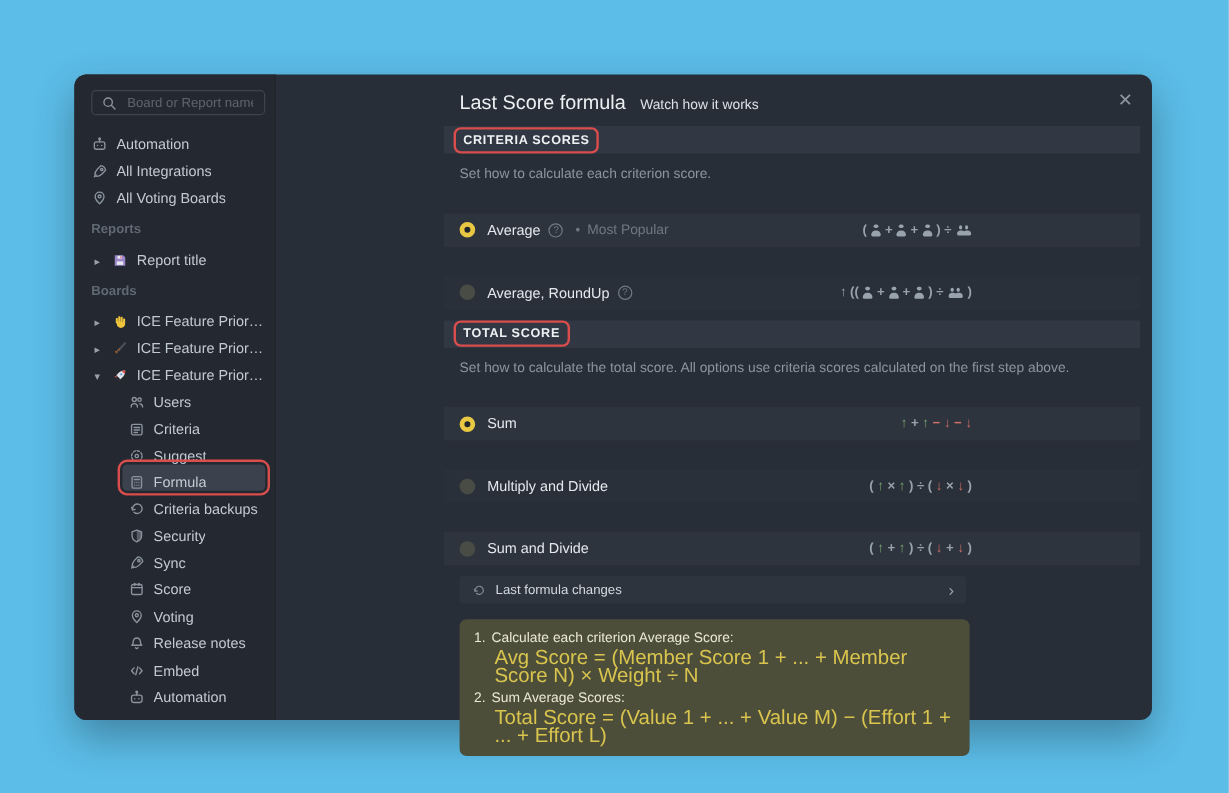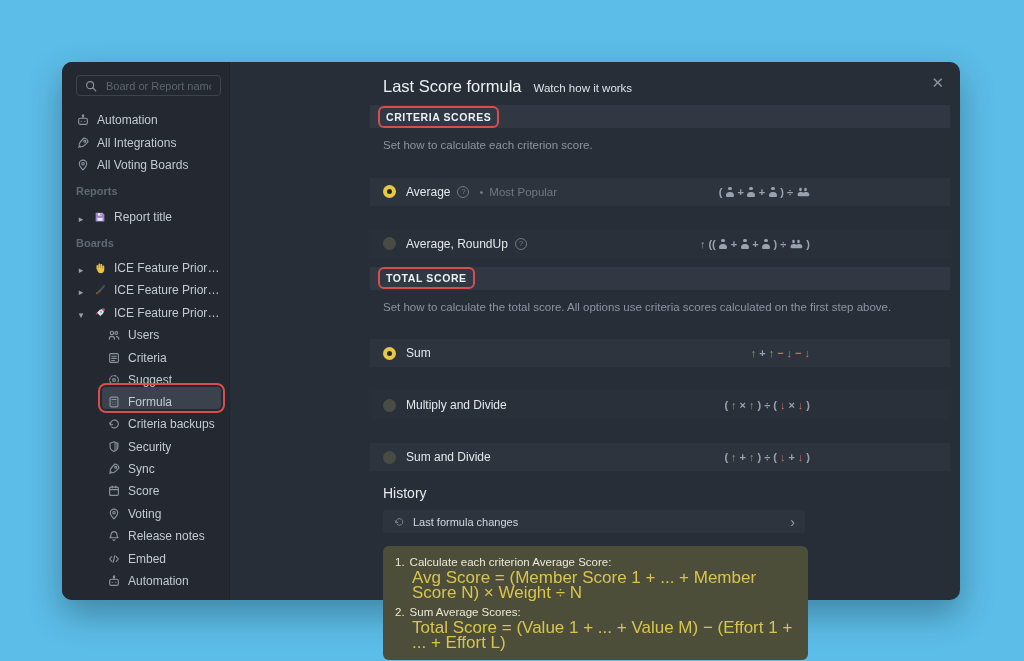--- a/index.html
+++ b/index.html
@@ -394,21 +394,20 @@
                 <span class="ftext">)</span>
                 <span class="ftext">÷</span>
                 <span class="ftext">(</span>
                 <span class="down">↓</span>
                 <span class="ftext">+</span>
                 <span class="down">↓</span>
                 <span class="ftext">)</span>
               </div>
             </div>
           </div>
-        <div class="hist-title">History</div>
         <div class="hist-row">
           <span class="icon">
             <svg viewBox="0 0 16 16">
                 <path d="M4 8a4.5 4.5 0 1 1 1.4 3.2"></path>
                 <polyline points="3.1,6.6 3.9,9.2 6.4,8.5"></polyline>
               </svg>
           </span>
           <span class="hist-label">Last formula changes</span>
           <span class="chev">›</span>
         </div>

